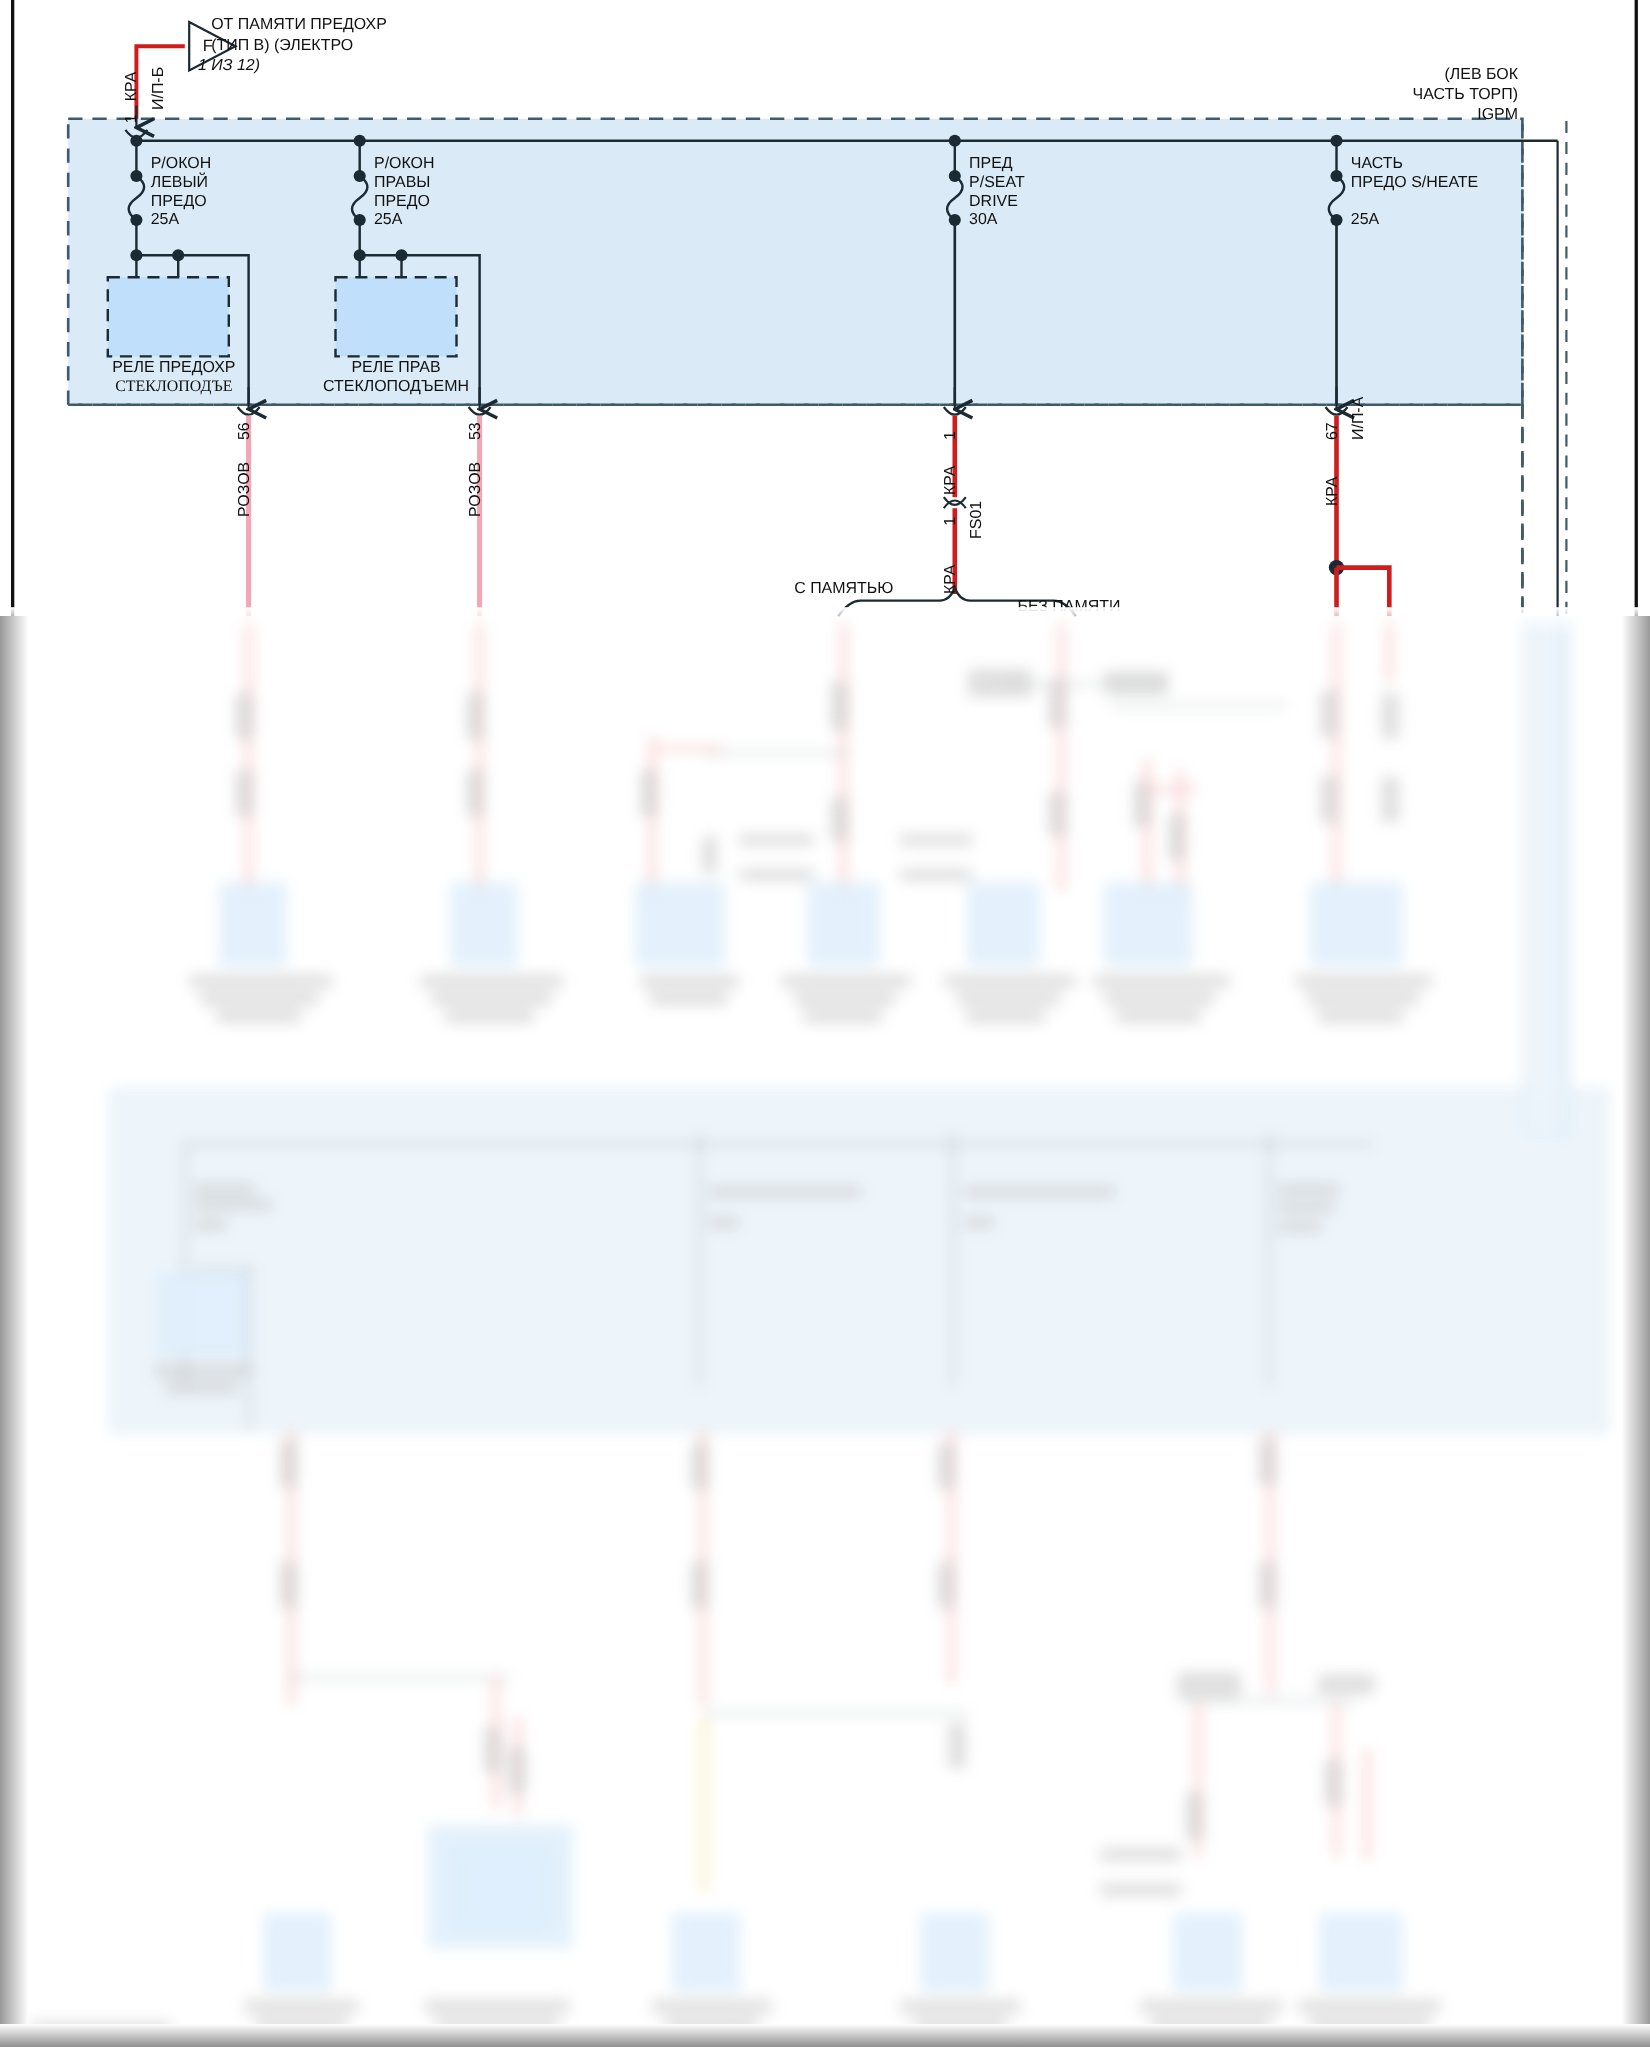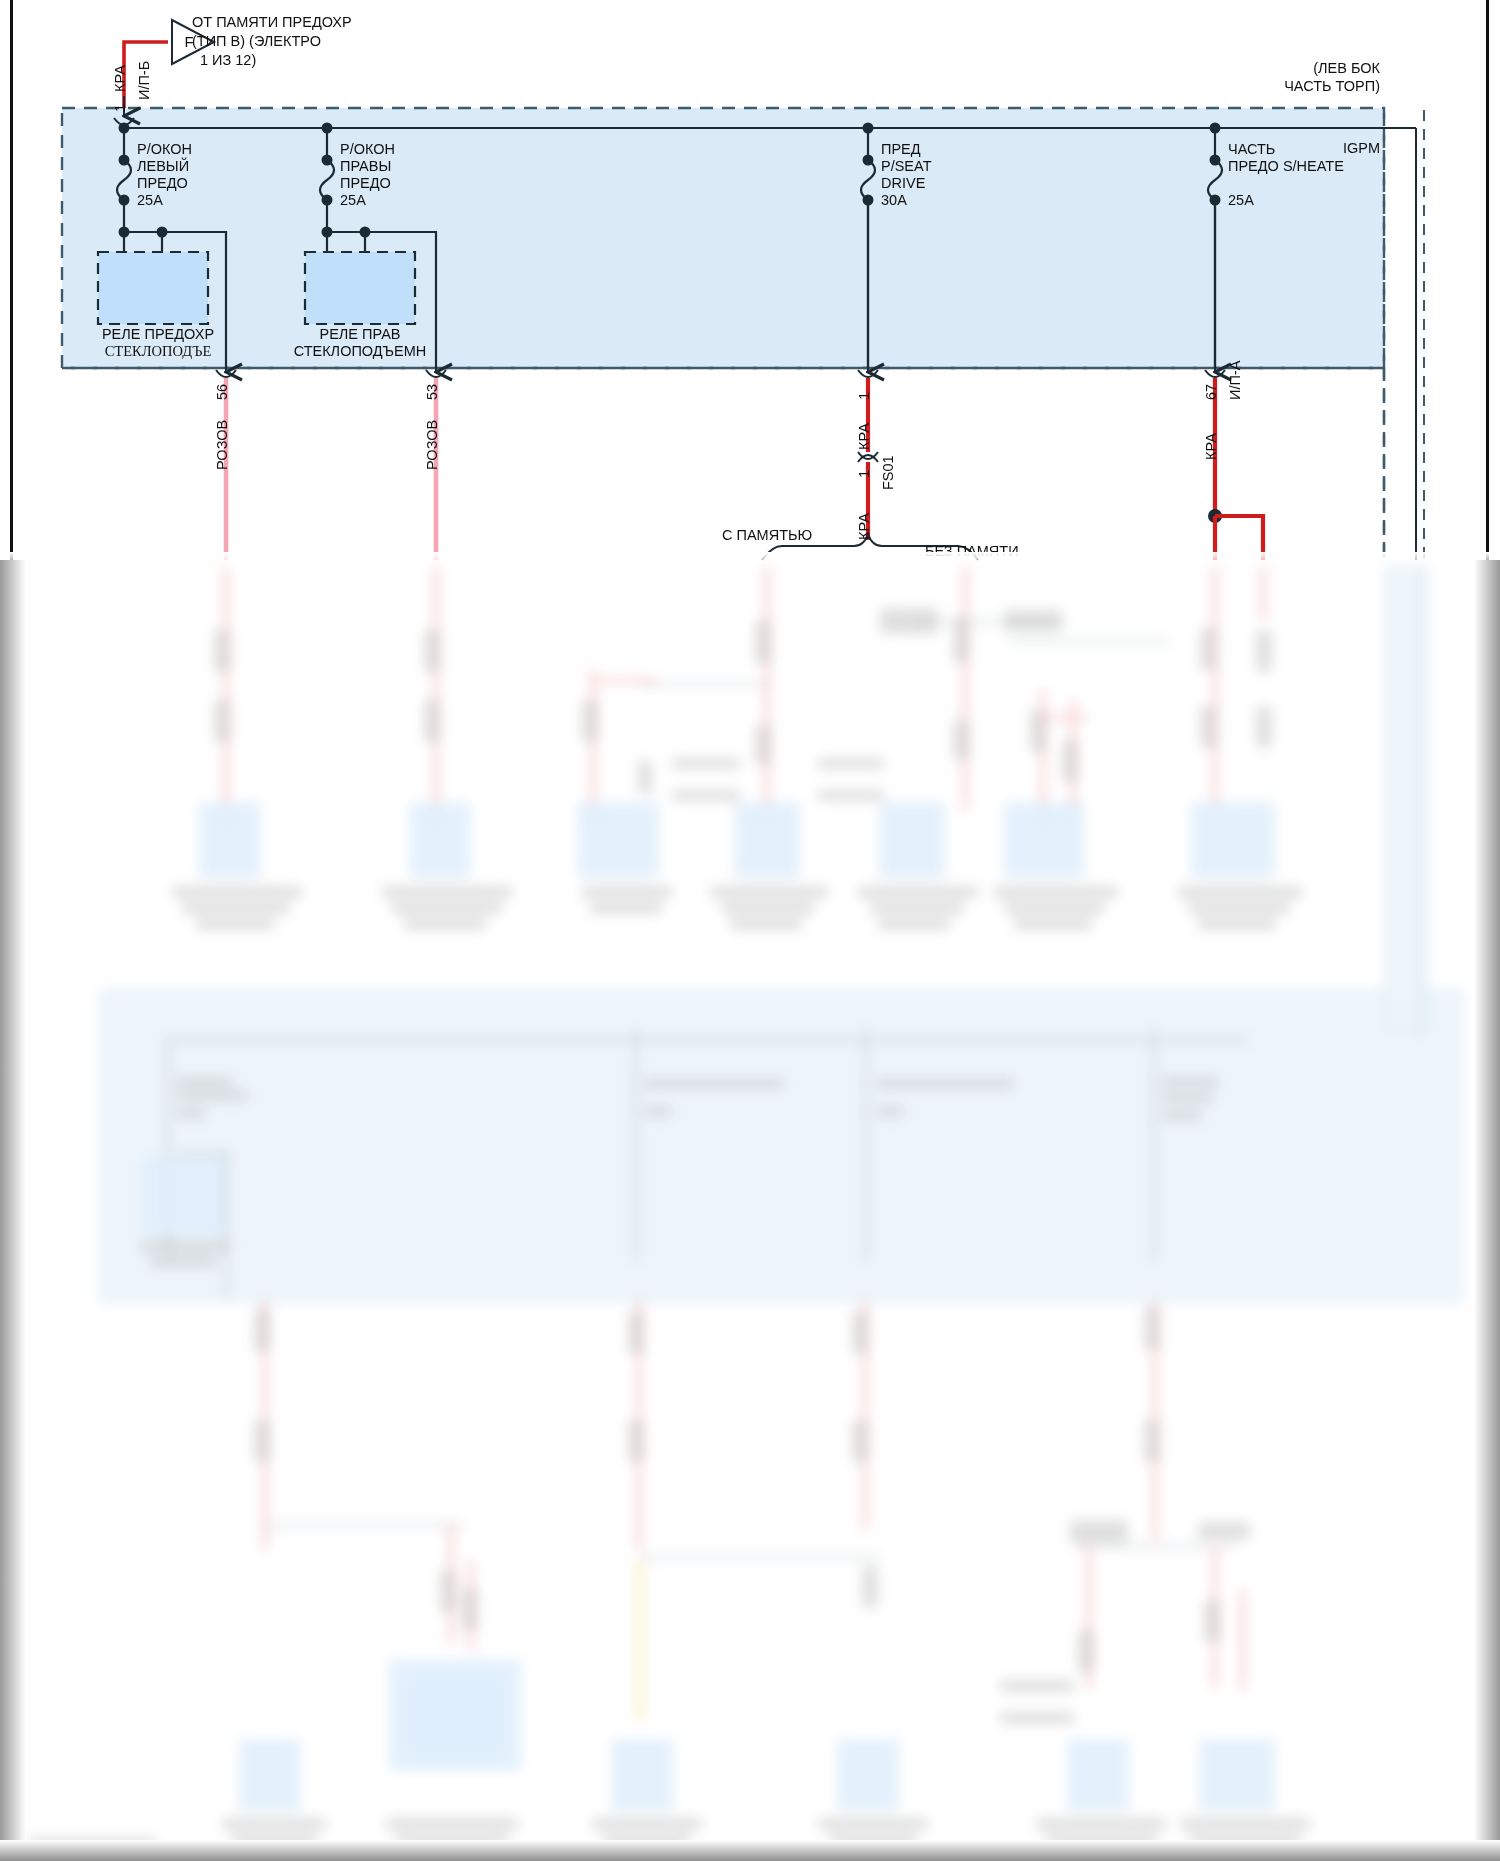--- a/index.html
+++ b/index.html
@@ -148,26 +148,26 @@
     <path d="M762,560 q10,-14 20,-14 L854,546 q10,0 14,-12 q4,12 14,12 L958,546 q10,0 20,14" fill="none" stroke="#1b2a33" stroke-width="2"></path>
 
     <path d="M1215,378 L1215,516" stroke="#cf1d1d" stroke-width="4.2" fill="none"></path>
     <circle cx="1215" cy="516" r="7" fill="#1b2a33"></circle>
     <path d="M1215,516 L1263,516 L1263,560" stroke="#cf1d1d" stroke-width="4.2" fill="none"></path>
     <path d="M1215,516 L1215,560" stroke="#cf1d1d" stroke-width="4.2" fill="none"></path>
   </svg>
 
   <div class="lbl" style="left:192px;top:14px;">ОТ ПАМЯТИ ПРЕДОХР</div>
   <div class="lbl" style="left:192px;top:33px;">(ТИП B) (ЭЛЕКТРО</div>
-  <div class="lbl" style="left:200px;top:52px;">1 ИЗ 12)</div>
+  <div class="lbl" style="left:180px;top:52px;font-style:italic;">1 ИЗ 12)</div>
   <div class="lbl ctr" style="left:176px;top:33px;width:26px;font-size:15px;">F</div>
 
   <div class="lbl right" style="left:1200px;top:60px;width:180px;">(ЛЕВ БОК</div>
   <div class="lbl right" style="left:1200px;top:78px;width:180px;">ЧАСТЬ ТОРП)</div>
-  <div class="lbl right" style="left:1200px;top:96px;width:180px;margin-top:44px;">IGPM</div>
+  <div class="lbl right" style="left:1200px;top:96px;width:180px;">IGPM</div>
 
   <div class="lbl rot" style="left:112px;top:92px;">КРА</div>
   <div class="lbl rot" style="left:136px;top:100px;">И/П-Б</div>
   <div class="lbl rot" style="left:112px;top:112px;">1</div>
 
   <div class="lbl" style="left:137px;top:141px;">Р/ОКОН</div>
   <div class="lbl" style="left:137px;top:158px;">ЛЕВЫЙ</div>
   <div class="lbl" style="left:137px;top:175px;">ПРЕДО</div>
   <div class="lbl" style="left:137px;top:192px;">25A</div>
 

